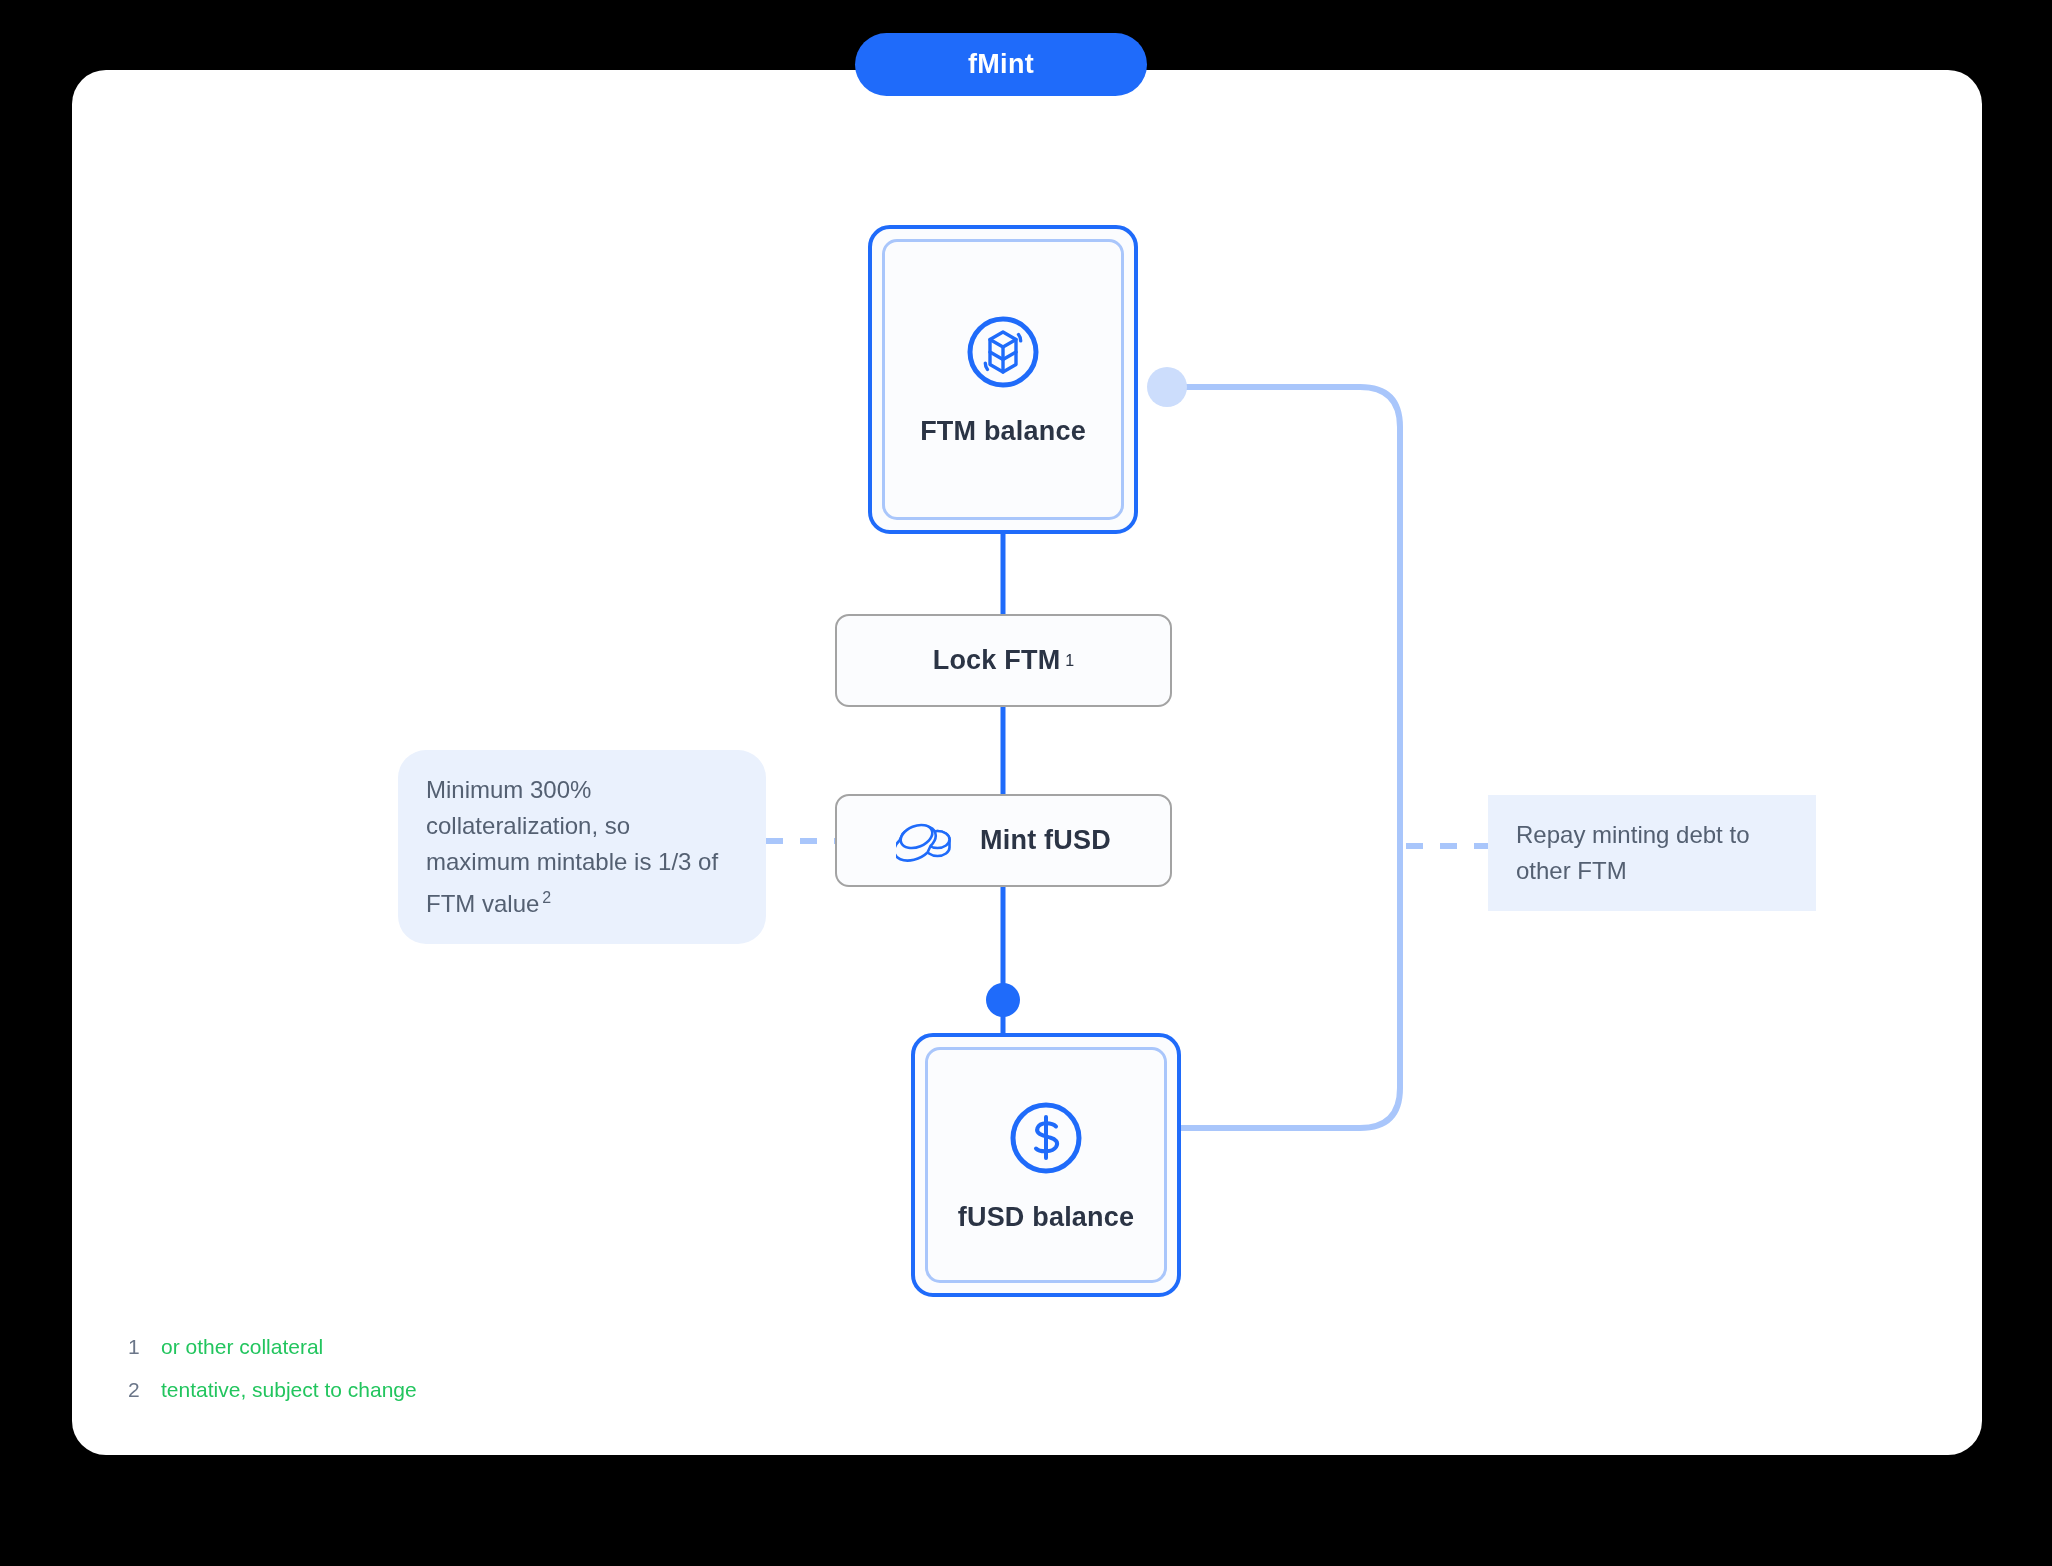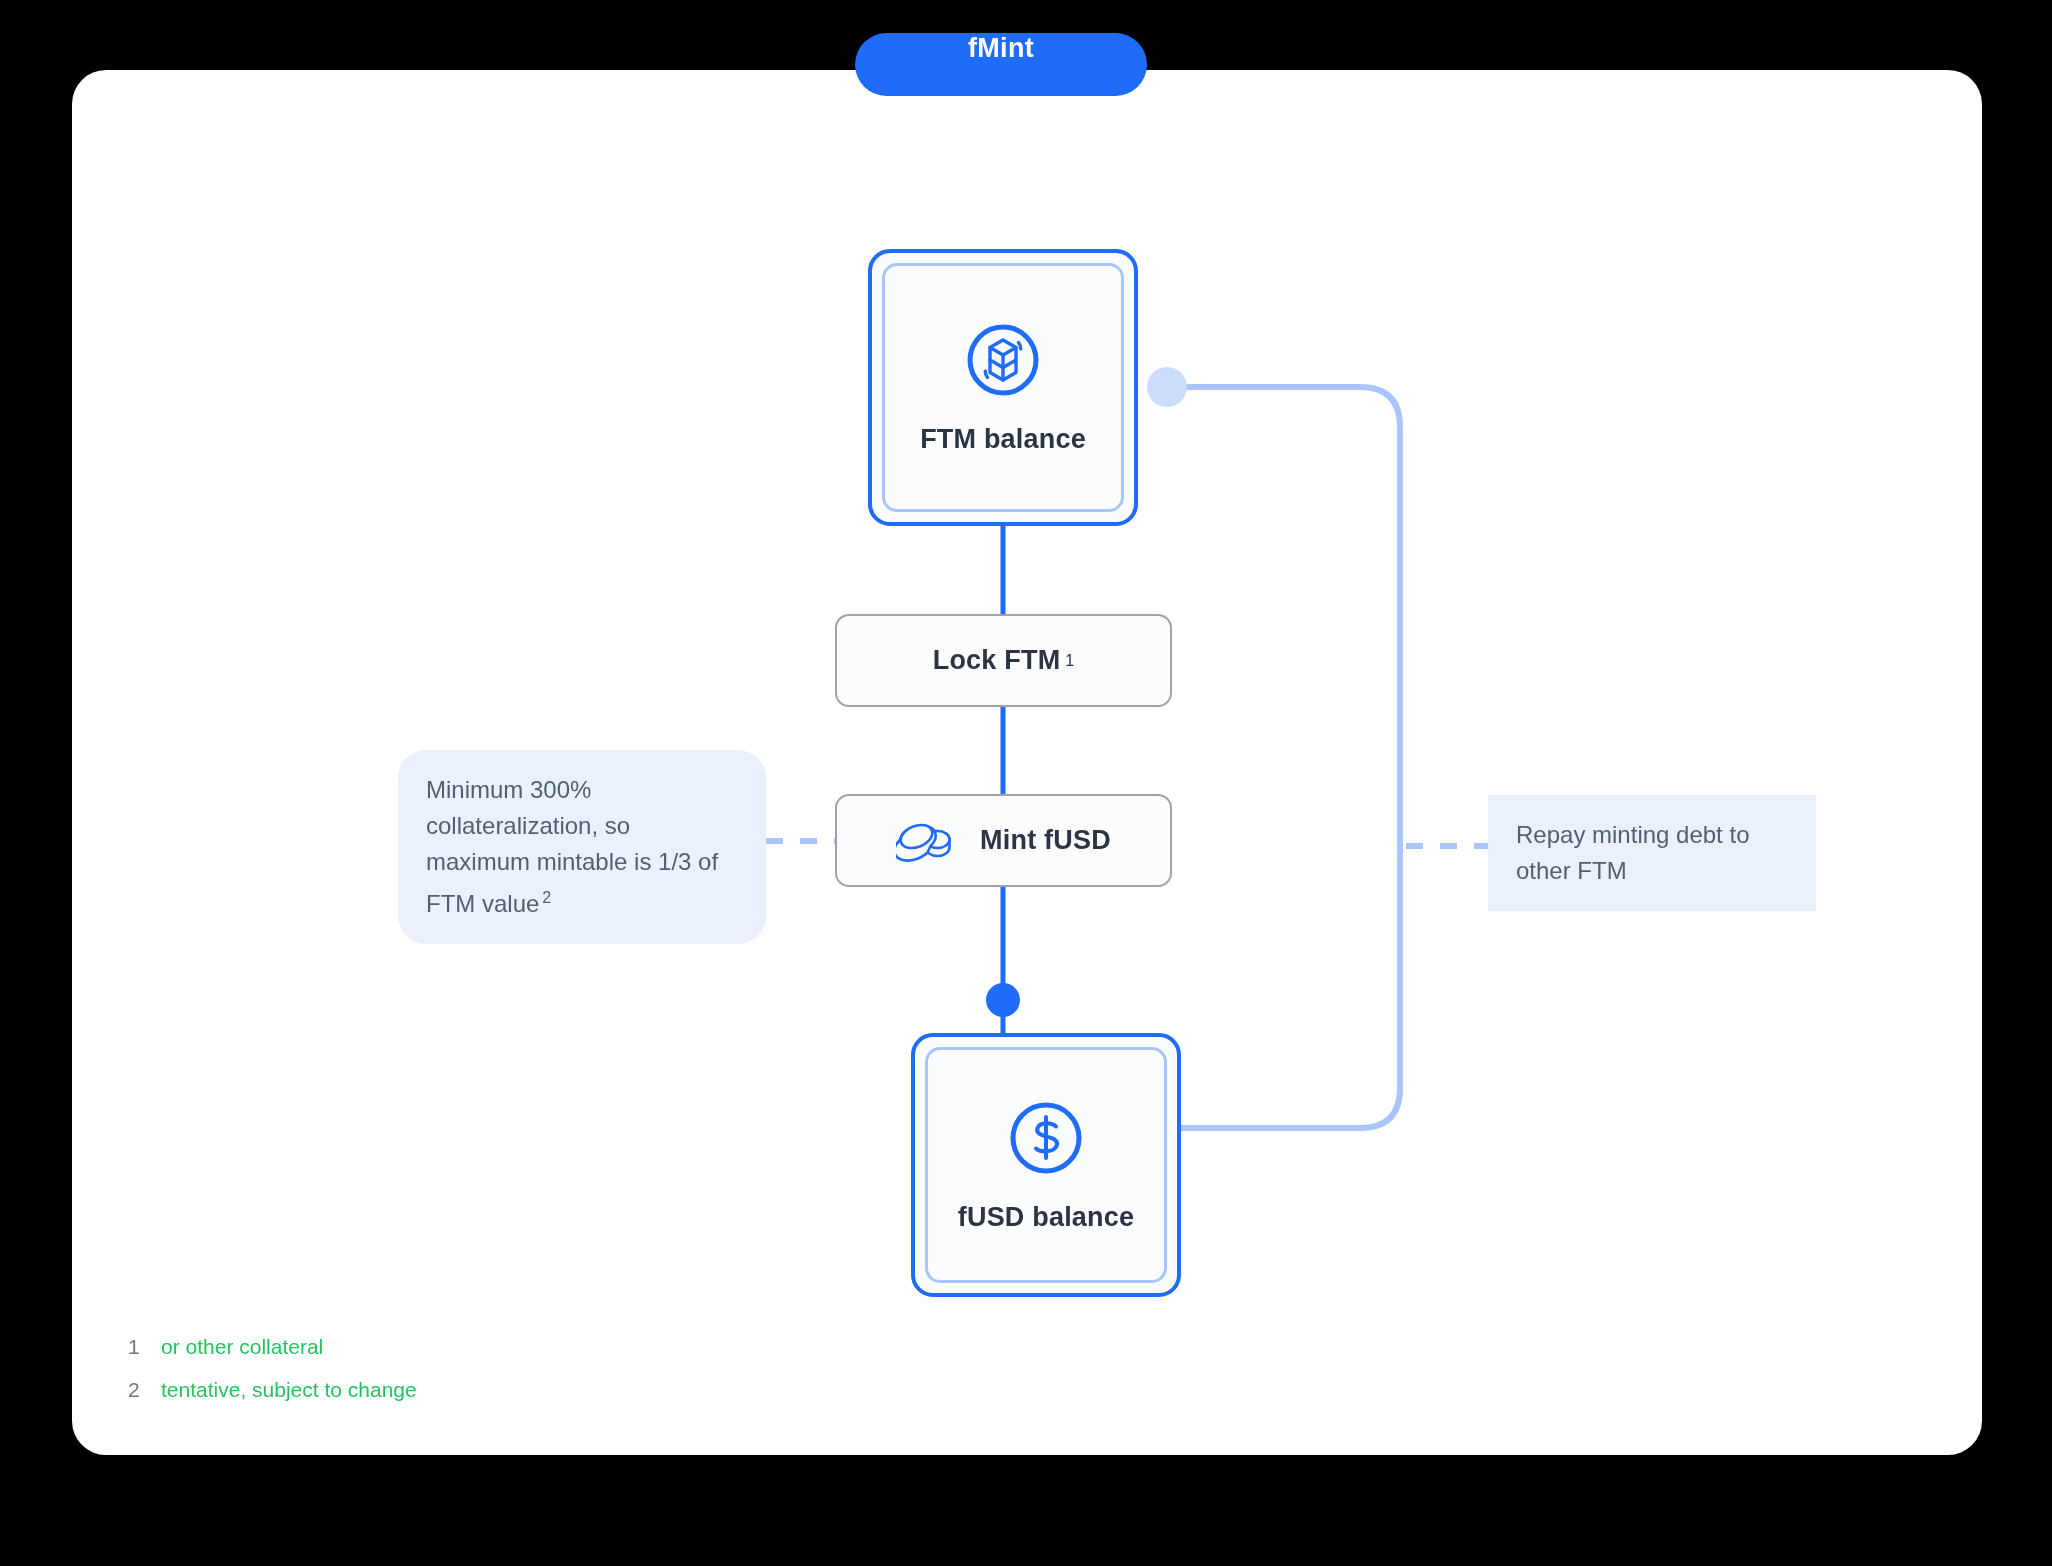--- a/index.html
+++ b/index.html
@@ -35,20 +35,21 @@
   
   #badge {
     position: absolute;
     left: 855px;
     top: 33px;
     width: 292px;
     height: 63px;
     background: #1f6bfa;
     border-radius: 32px;
     display: flex;
+    align-items: center;
     justify-content: center;
     color: #ffffff;
     font-size: 27px;
     font-weight: bold;
     letter-spacing: 0.3px;
     z-index: 40;
   }
 
   
   #wires {
@@ -84,21 +85,21 @@
     justify-content: center;
   }
   .balance-label {
     margin-top: 20px;
     font-size: 27px;
     font-weight: bold;
     color: #2b3445;
     letter-spacing: 0.2px;
   }
 
-  #card-ftm  { left: 868px; top: 249px;  width: 270px; height: 277px; }
+  #card-ftm  { left: 868px; top: 225px;  width: 270px; height: 309px; }
   #card-fusd { left: 868px; top: 1033px; width: 270px; height: 264px; margin-left: 43px; }
 
   
   .action-box {
     position: absolute;
     box-sizing: border-box;
     border: 2px solid #a3a3a3;
     border-radius: 14px;
     background: #fbfcfe;
     z-index: 20;

